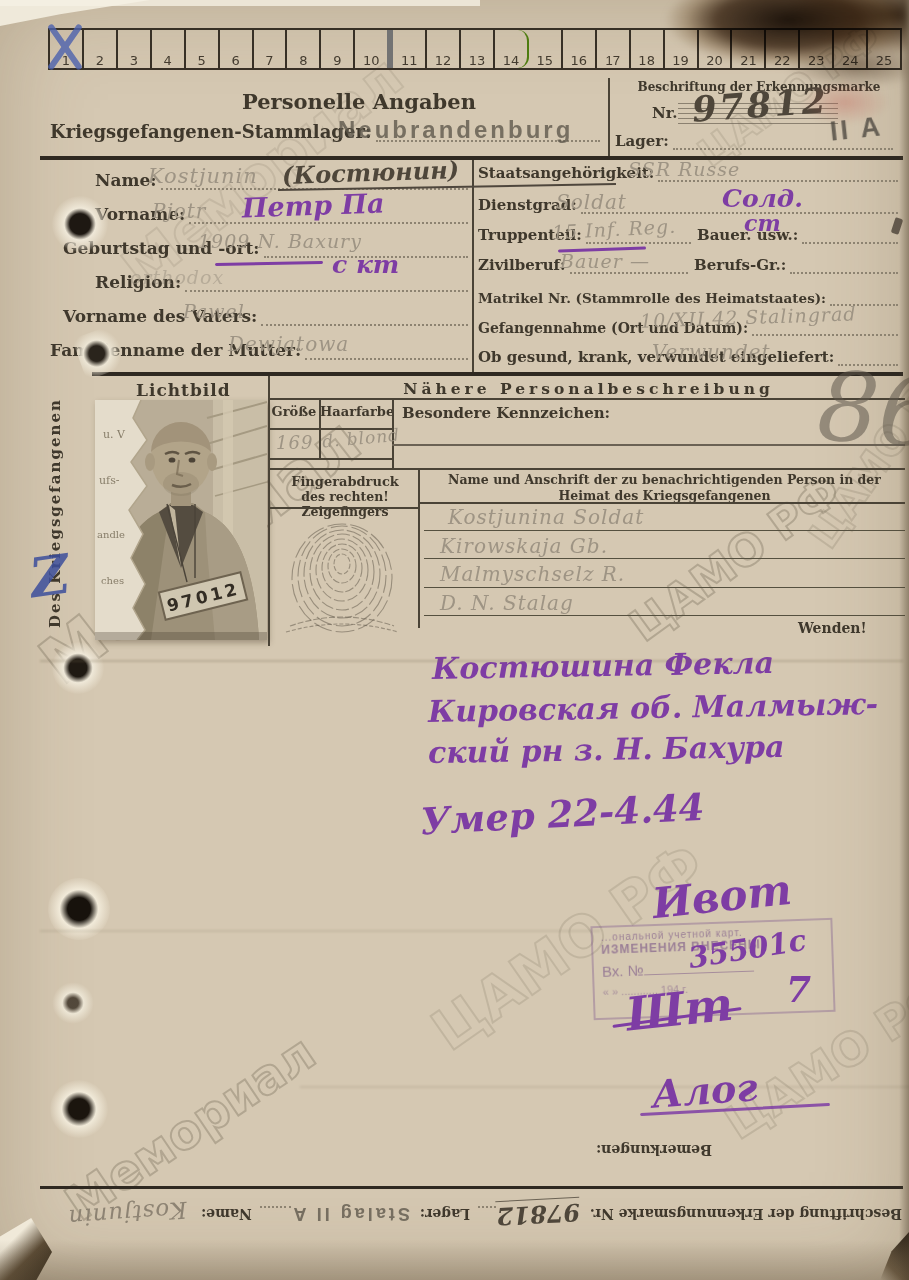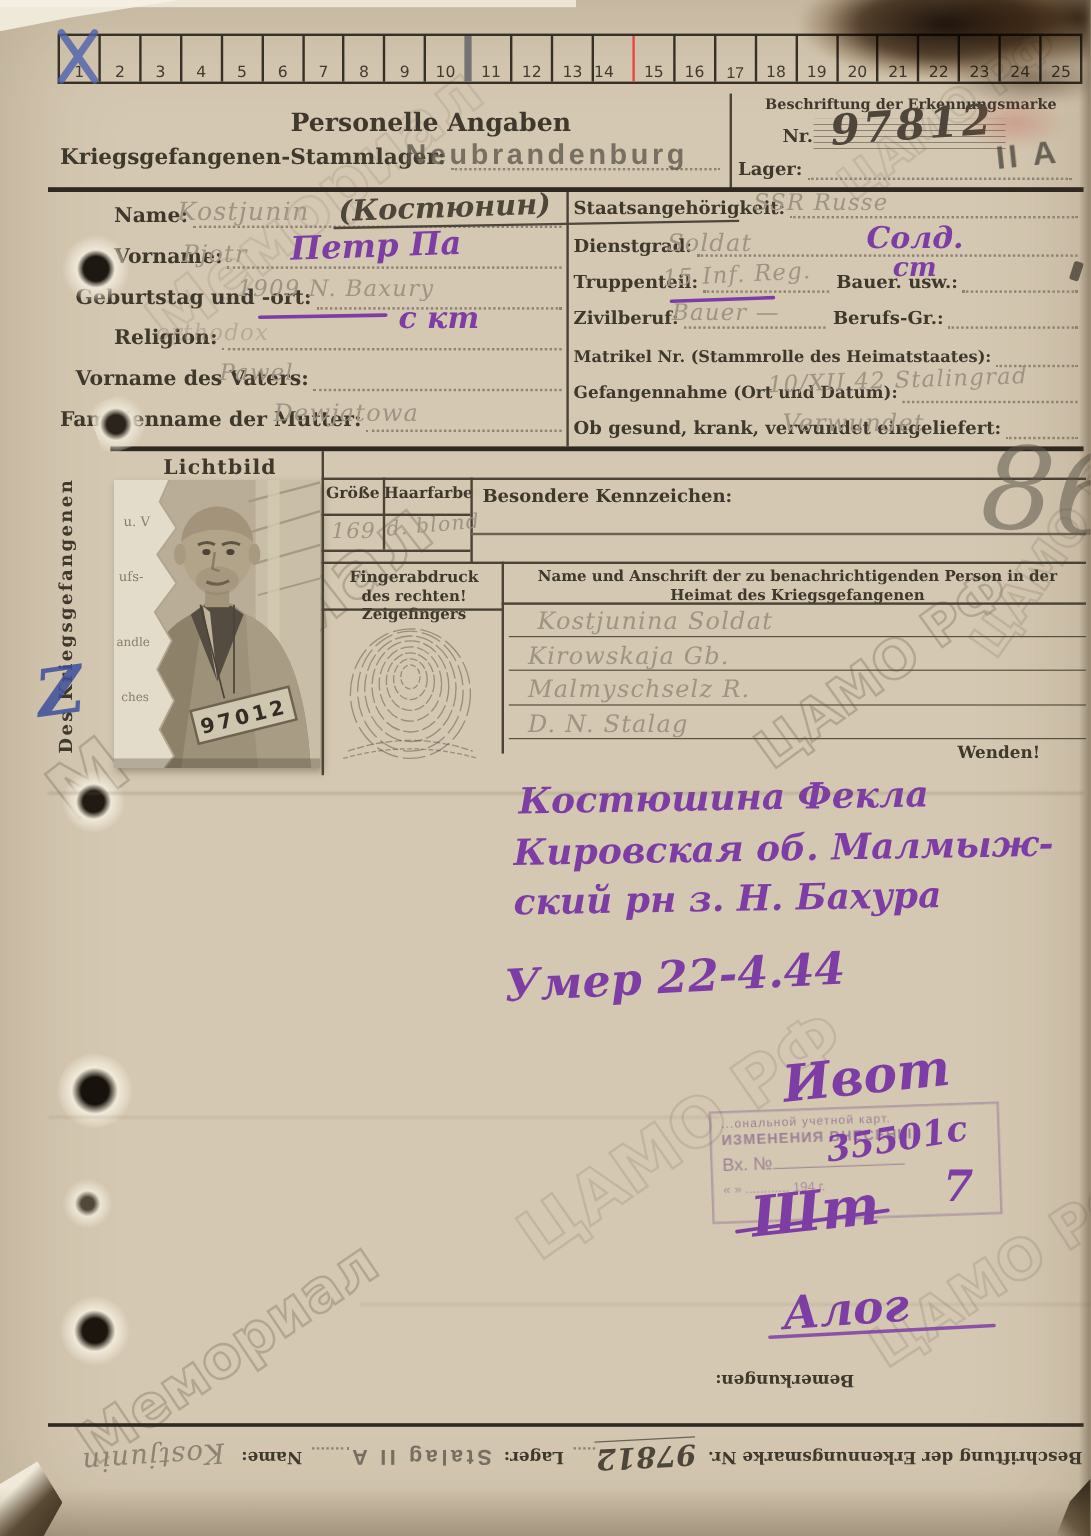--- a/index.html
+++ b/index.html
@@ -73,21 +73,21 @@
       </div>
     <div style="flex:1;border-right:2px solid #373026;display:flex;align-items:flex-end;justify-content:center;">
         <span style="font-family:'DejaVu Sans',sans-serif;font-size:13px;">11</span>
       </div>
     <div style="flex:1;border-right:2px solid #373026;display:flex;align-items:flex-end;justify-content:center;">
         <span style="font-family:'DejaVu Sans',sans-serif;font-size:13px;">12</span>
       </div>
     <div style="flex:1;border-right:2px solid #373026;display:flex;align-items:flex-end;justify-content:center;">
         <span style="font-family:'DejaVu Sans',sans-serif;font-size:13px;">13</span>
       </div>
-    <div style="flex:1;border-right:2px solid #ef4444;display:flex;align-items:flex-end;">
+    <div style="flex:1;border-right:2px solid #4d7c0f;display:flex;align-items:flex-end;justify-content:center;border-radius:11px;">
         <span style="font-family:'DejaVu Sans',sans-serif;font-size:13px;">14</span>
       </div>
     <div style="flex:1;border-right:2px solid #373026;display:flex;align-items:flex-end;justify-content:center;">
         <span style="font-family:'DejaVu Sans',sans-serif;font-size:13px;">15</span>
       </div>
     <div style="flex:1;border-right:2px solid #373026;display:flex;align-items:flex-end;justify-content:center;">
         <span style="font-family:'DejaVu Sans',sans-serif;font-size:13px;">16</span>
       </div>
     <div style="flex:1;border-right:2px solid #373026;display:flex;align-items:flex-end;justify-content:center;">
         <span style="font-family:Liberation Sans, sans-serif;font-size:13px;">17</span>
@@ -279,20 +279,21 @@
       <text x="8" y="38" font-family="'DejaVu Serif',serif" font-size="11" fill="#877d69">u. V</text>
       <text x="4" y="84" font-family="'DejaVu Serif',serif" font-size="11" fill="#877d69">ufs-</text>
       <text x="2" y="138" font-family="'DejaVu Serif',serif" font-size="10" fill="#877d69">andle</text>
       <text x="6" y="184" font-family="'DejaVu Serif',serif" font-size="10" fill="#877d69">ches</text>
       <rect x="0" y="232" width="172" height="8" fill="rgba(70,60,45,.30)"></rect>
     </svg>
   </div>
   <div class="abs" style="left:30px;top:544px;font-size:54px;font-weight:700;font-style:italic;color:#3d4f9c;transform:rotate(-8deg);opacity:.85;font-family:'DejaVu Serif',serif;">Z</div>
 
   <div class="abs vline" style="left:268px;top:376px;height:270px;"></div>
+  <div class="abs lbl ctr" style="left:272px;top:379px;width:633px;font-size:15.5px;letter-spacing:4px;">Nähere Personalbeschreibung</div>
   <div class="abs hline" style="left:268px;top:398px;width:637px;"></div>
 
   <div class="abs lbl ctr" style="left:270px;top:404px;width:48px;font-size:13px;">Größe</div>
   <div class="abs lbl ctr" style="left:320px;top:404px;width:71px;font-size:13px;">Haarfarbe</div>
   <div class="abs lbl" style="left:402px;top:404px;font-size:15px;">Besondere Kennzeichen:</div>
   <div class="abs vline" style="left:319px;top:398px;height:60px;"></div>
   <div class="abs vline" style="left:392px;top:398px;height:72px;"></div>
   <div class="abs hline" style="left:268px;top:428px;width:124px;"></div>
   <div class="abs hline" style="left:268px;top:458px;width:124px;height:1.5px;"></div>
   <div class="abs" style="left:392px;top:444px;width:513px;height:1.5px;background:#6b6254;"></div>

